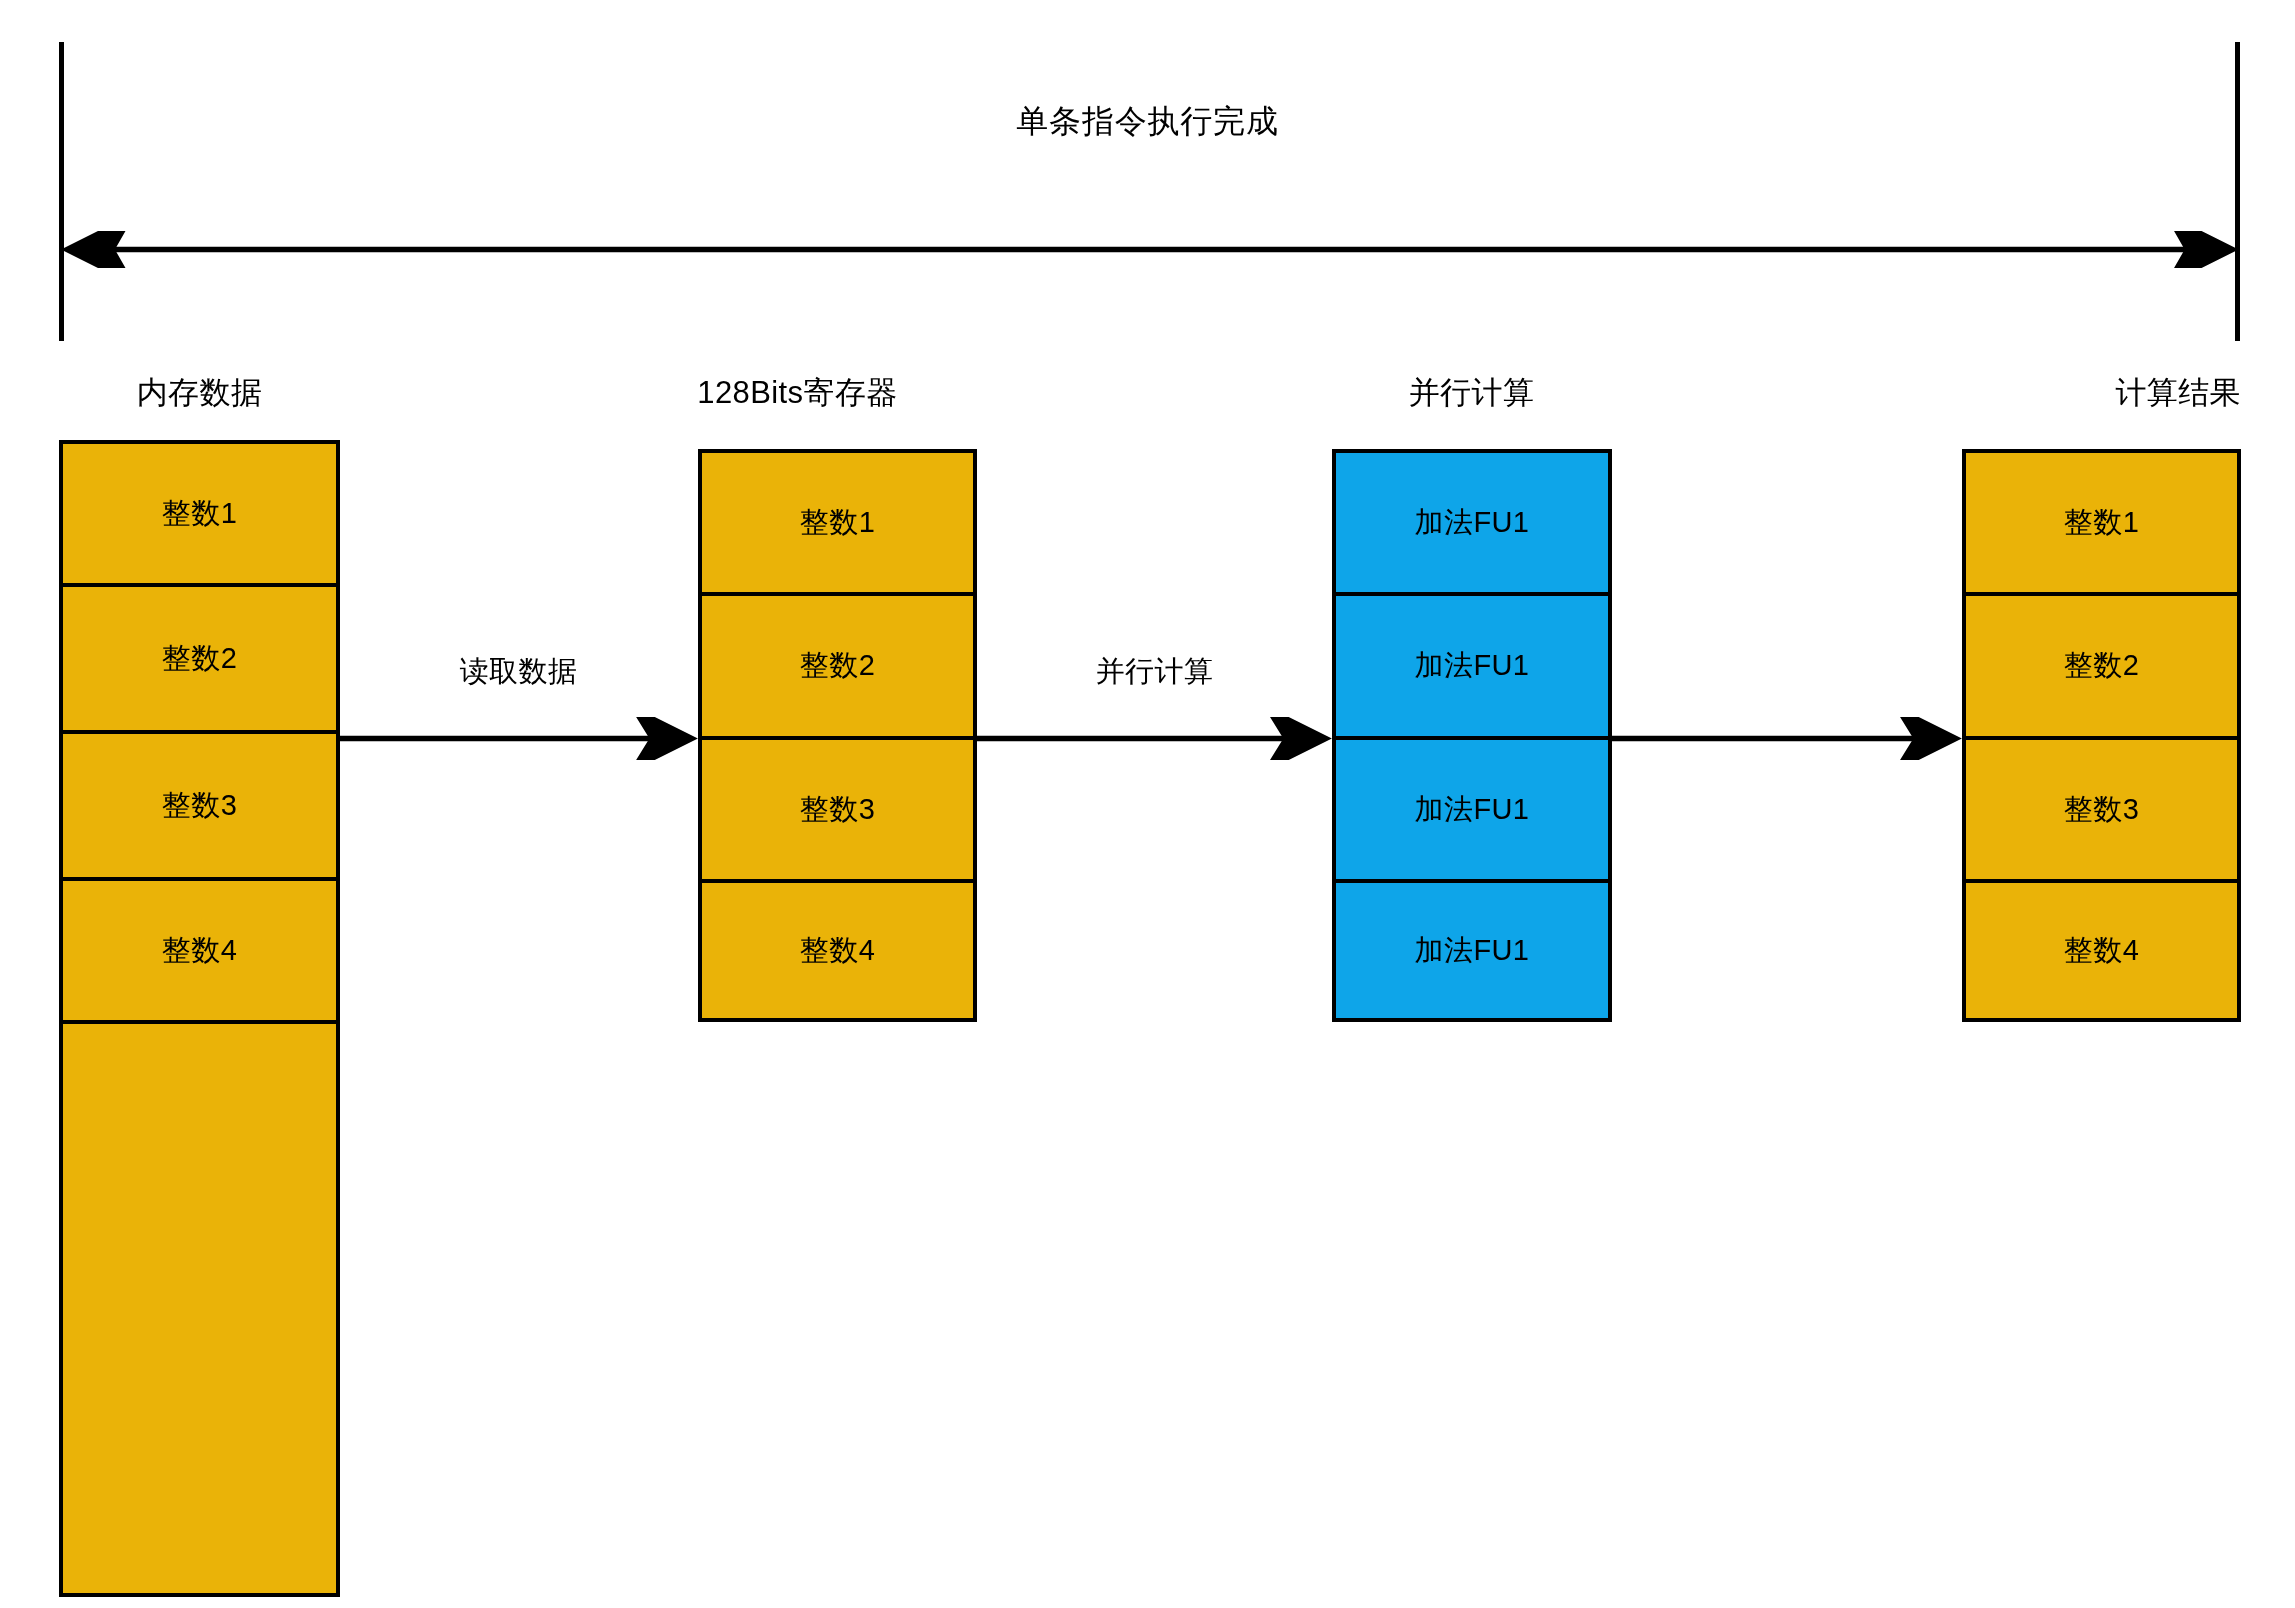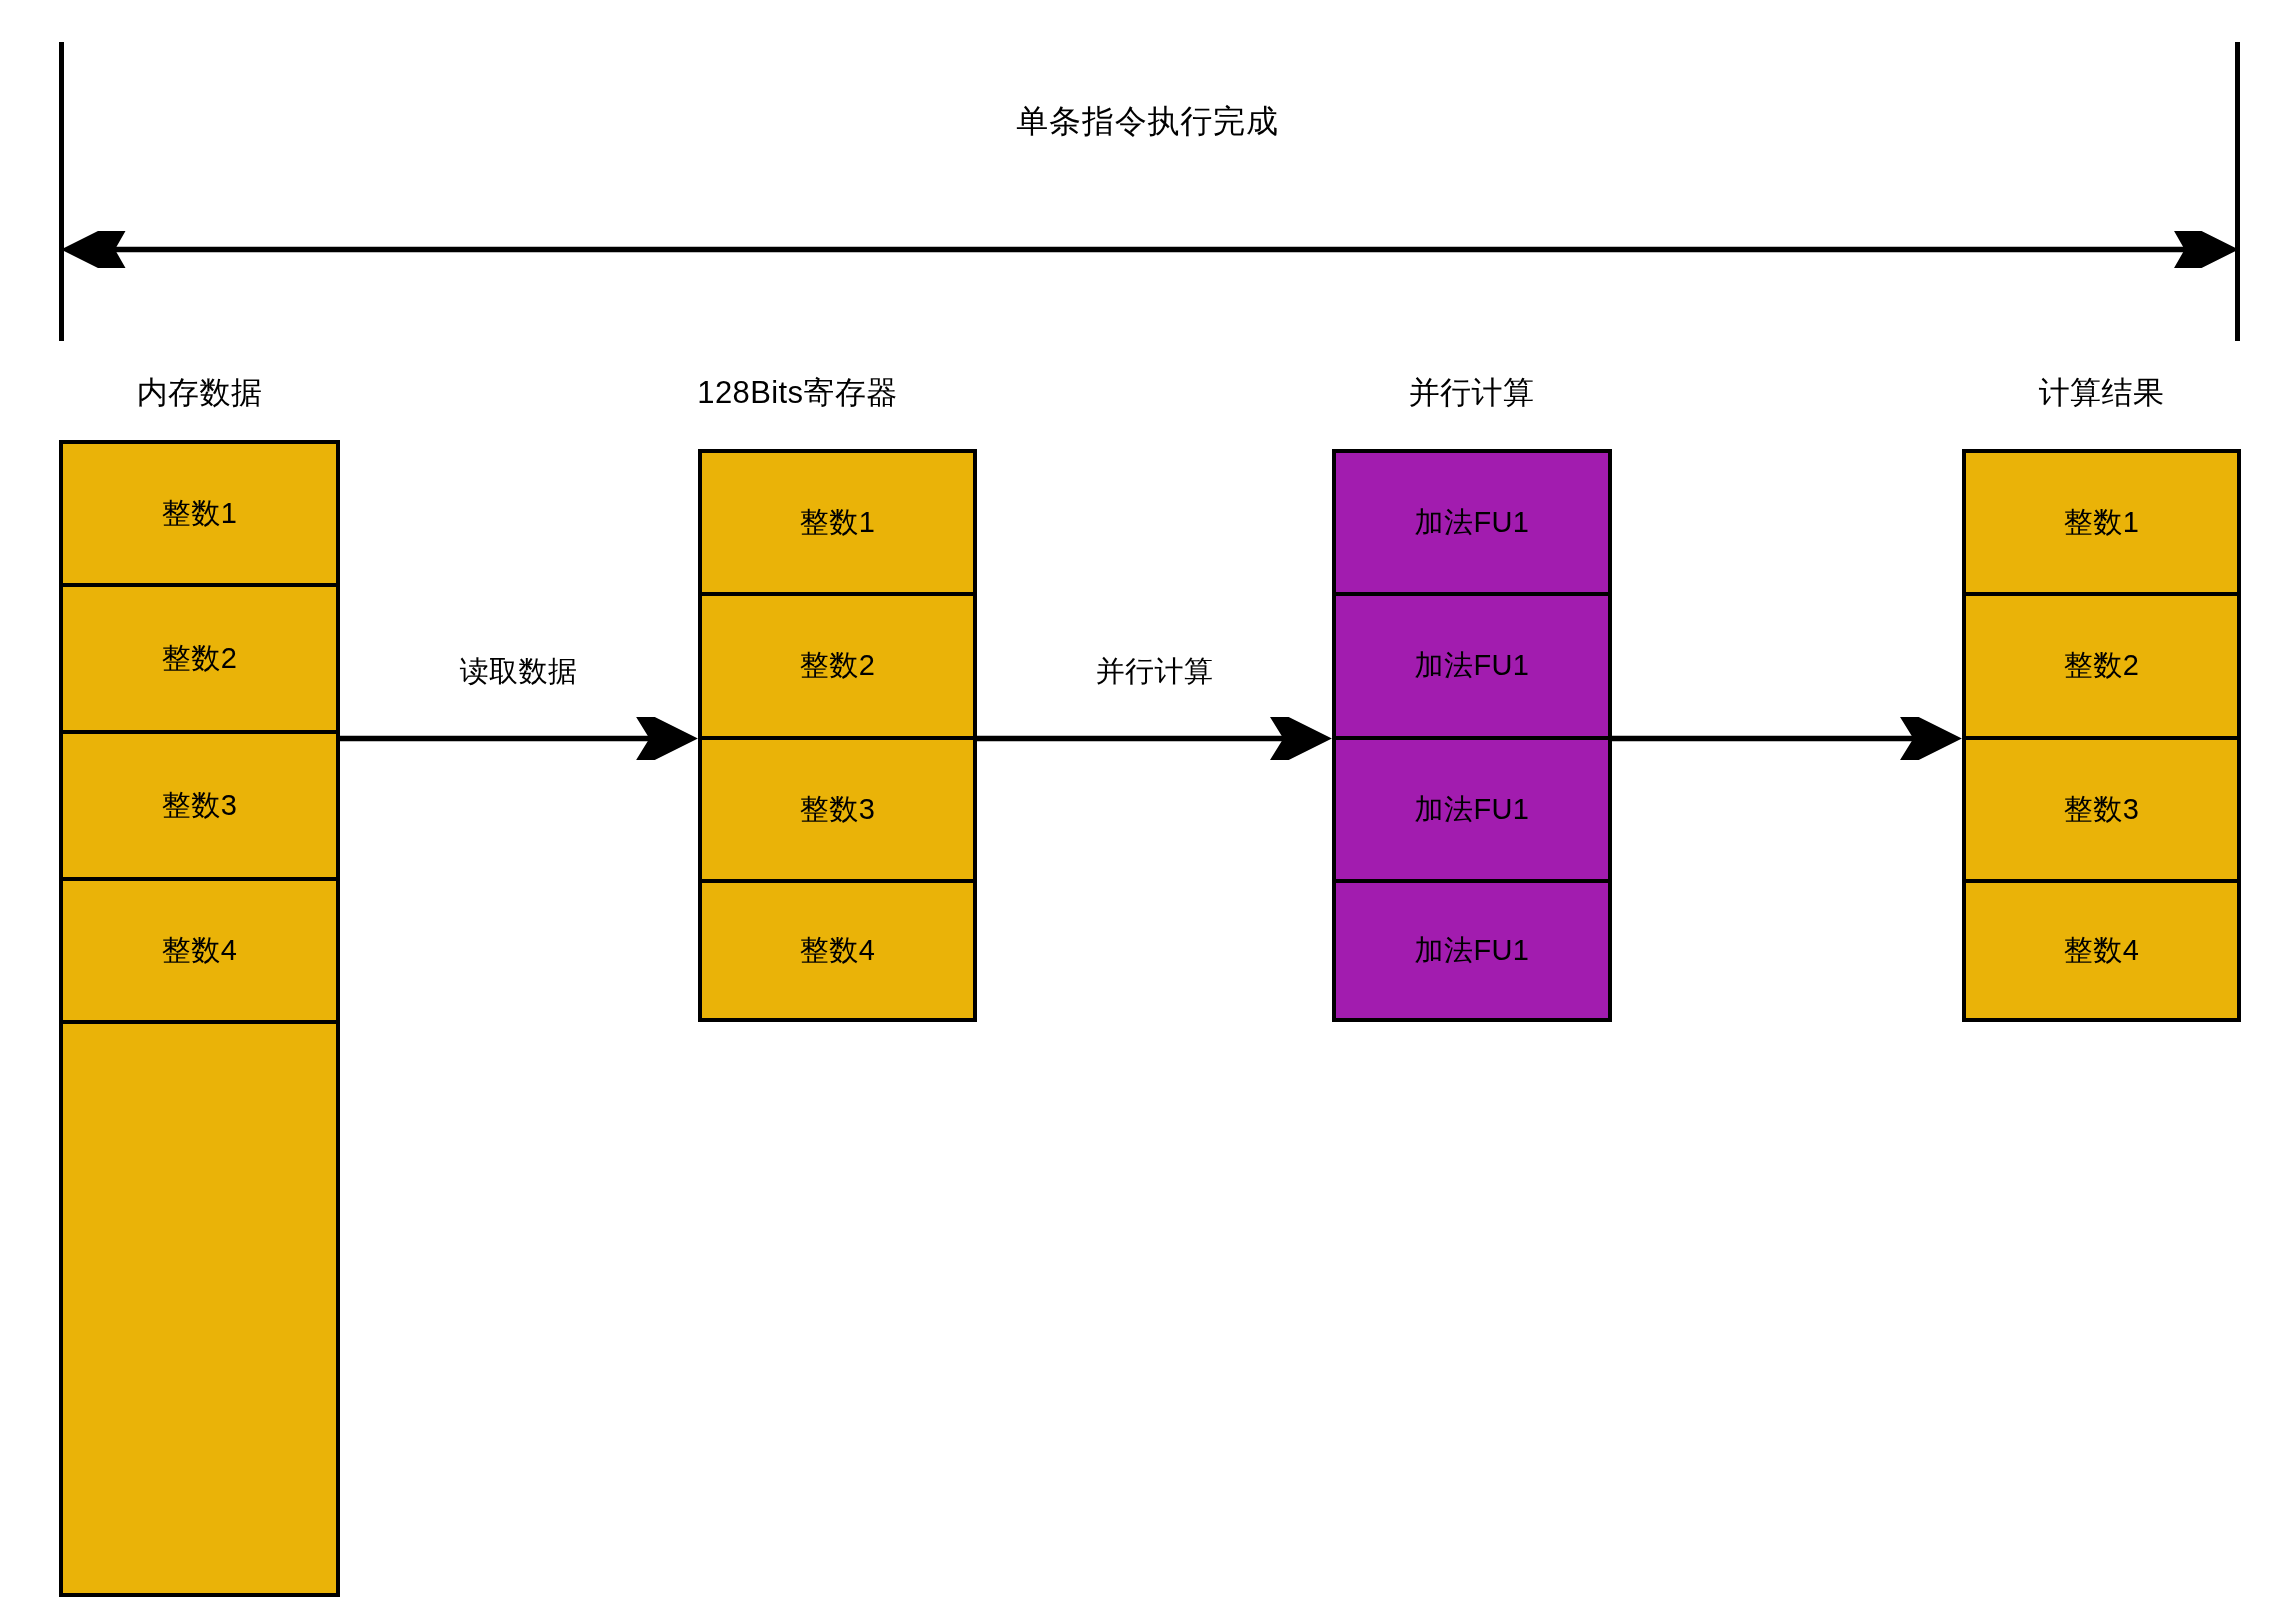--- a/index.html
+++ b/index.html
@@ -71,21 +71,21 @@
     align-items: center;
     justify-content: center;
     font-size: 29px;
     color: #000000;
     letter-spacing: 0.4px;
     white-space: nowrap;
     border-bottom: 4.6px solid #000000;
   }
   .cell:last-child { border-bottom: none; }
   .cell.green { background: #eab308; }
-  .cell.pink  { background: #a21caf; }
+  .cell.pink  { background: #0ea5e9; }
 
   
   .conn-svg {
     position: absolute;
     height: 43px;
   }
   .conn-label {
     position: absolute;
     font-size: 29px;
     color: #000000;
@@ -112,21 +112,21 @@
       </marker>
     </defs>
     <line x1="30" y1="24" x2="2812" y2="24" stroke="#000000" stroke-width="7" marker-start="url(#sp-head-l)" marker-end="url(#sp-head-r)"></line>
   </svg>
 
   <div class="span-title">单条指令执行完成</div>
 
   <div class="col-header" style="left:60px;  top:372px; width:279px;">内存数据</div>
   <div class="col-header" style="left:658px; top:372px; width:279px;">128Bits寄存器</div>
   <div class="col-header" style="left:1332px; top:372px; width:279px;">并行计算</div>
-  <div class="col-header" style="left:1962px; top:372px; width:279px;">计算结果</div>
+  <div class="col-header" style="left:1962px; top:372px; width:279px;text-align:right;">计算结果</div>
 
   <div class="stack" style="left:59px; top:440px; width:281px; height:1157px;">
     <div class="cell green" style="height:143px;">整数1</div>
     <div class="cell green" style="height:147px;">整数2</div>
     <div class="cell green" style="height:147px;">整数3</div>
     <div class="cell green" style="height:143px;">整数4</div>
     <div class="cell green" style="flex:1 1 auto;"></div>
   </div>
 
   <div class="stack" style="left:698px; top:449px; width:279px; height:573px;">

